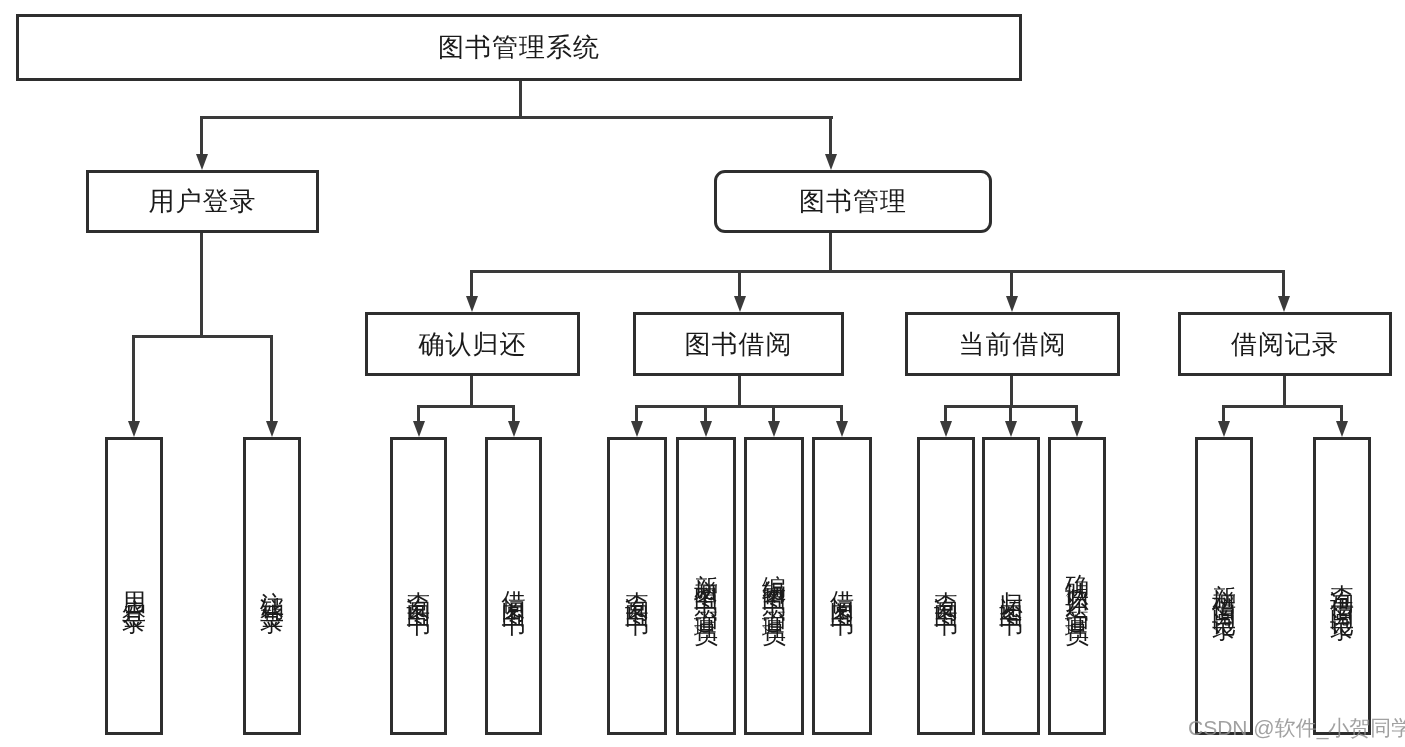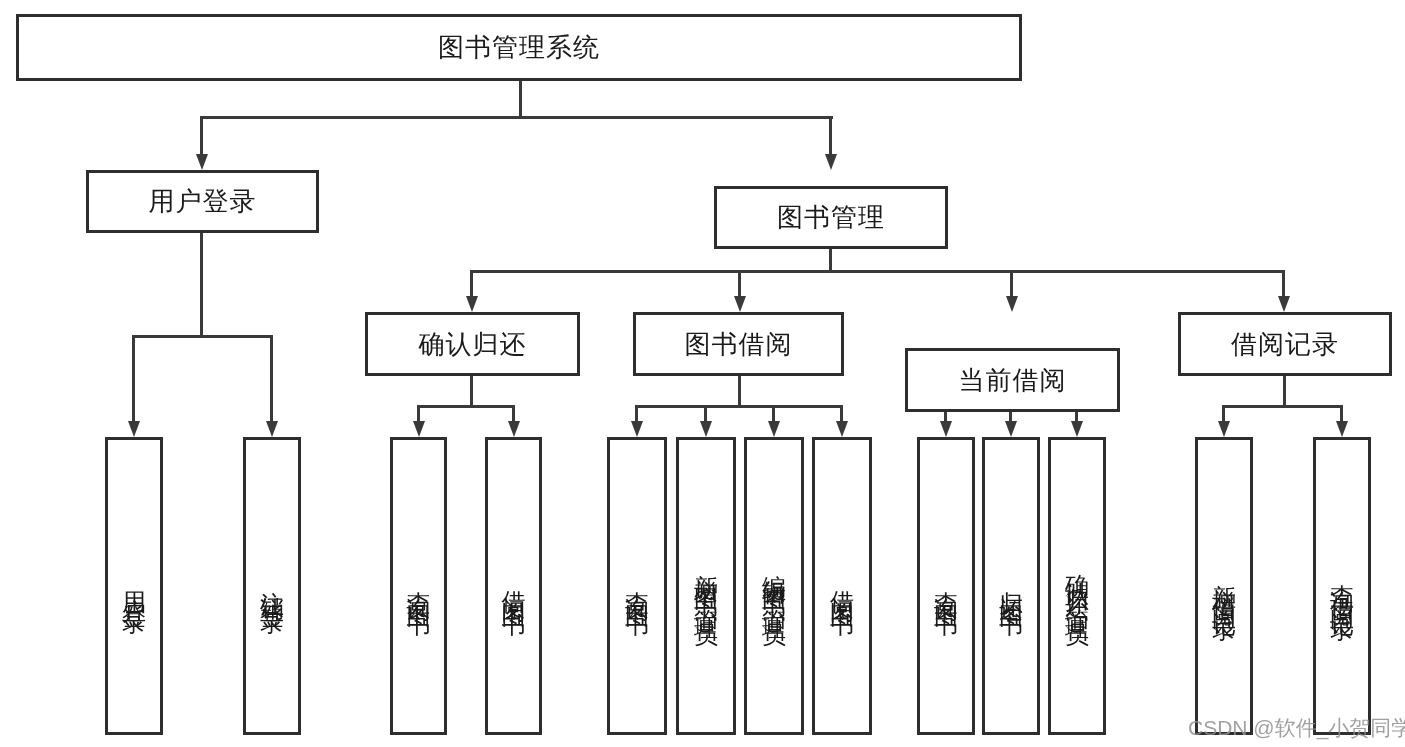--- a/index.html
+++ b/index.html
@@ -39,21 +39,21 @@
   <div class="line" style="left:519px;top:70px;width:3px;height:46px;"></div>
   <div class="line" style="left:201px;top:116px;width:632px;height:3px;"></div>
   <div class="line" style="left:200px;top:116px;width:3px;height:40px;"></div>
   <div class="ah" style="left:196px;top:154px;"></div>
   <div class="line" style="left:829px;top:116px;width:3px;height:40px;"></div>
   <div class="ah" style="left:825px;top:154px;"></div>
 
   <div class="node" style="left:86px;top:170px;width:233px;height:63px;">
     <span class="hlabel">用户登录</span>
   </div>
-  <div class="node" style="left:714px;top:186px;width:234px;height:63px;">
+  <div class="node" style="left:714px;top:170px;width:278px;height:63px;border-radius:11px;">
     <span class="hlabel">图书管理</span>
   </div>
 
   <div class="line" style="left:200px;top:233px;width:3px;height:102px;"></div>
   <div class="line" style="left:133px;top:335px;width:140px;height:3px;"></div>
   <div class="line" style="left:132px;top:335px;width:3px;height:88px;"></div>
   <div class="ah" style="left:128px;top:421px;"></div>
   <div class="line" style="left:270px;top:335px;width:3px;height:88px;"></div>
   <div class="ah" style="left:266px;top:421px;"></div>
 
@@ -67,21 +67,21 @@
   <div class="ah" style="left:1006px;top:296px;"></div>
   <div class="line" style="left:1282px;top:270px;width:3px;height:30px;"></div>
   <div class="ah" style="left:1278px;top:296px;"></div>
 
   <div class="node" style="left:365px;top:312px;width:215px;height:64px;">
     <span class="hlabel">确认归还</span>
   </div>
   <div class="node" style="left:633px;top:312px;width:211px;height:64px;">
     <span class="hlabel">图书借阅</span>
   </div>
-  <div class="node" style="left:905px;top:312px;width:215px;height:64px;margin-top:36px;">
+  <div class="node" style="left:905px;top:312px;width:215px;height:64px;">
     <span class="hlabel">当前借阅</span>
   </div>
   <div class="node" style="left:1178px;top:312px;width:214px;height:64px;">
     <span class="hlabel">借阅记录</span>
   </div>
 
   <div class="line" style="left:470px;top:376px;width:3px;height:29px;"></div>
   <div class="line" style="left:418px;top:405px;width:97px;height:3px;"></div>
   <div class="line" style="left:417px;top:405px;width:3px;height:20px;"></div>
   <div class="ah" style="left:413px;top:421px;"></div>

